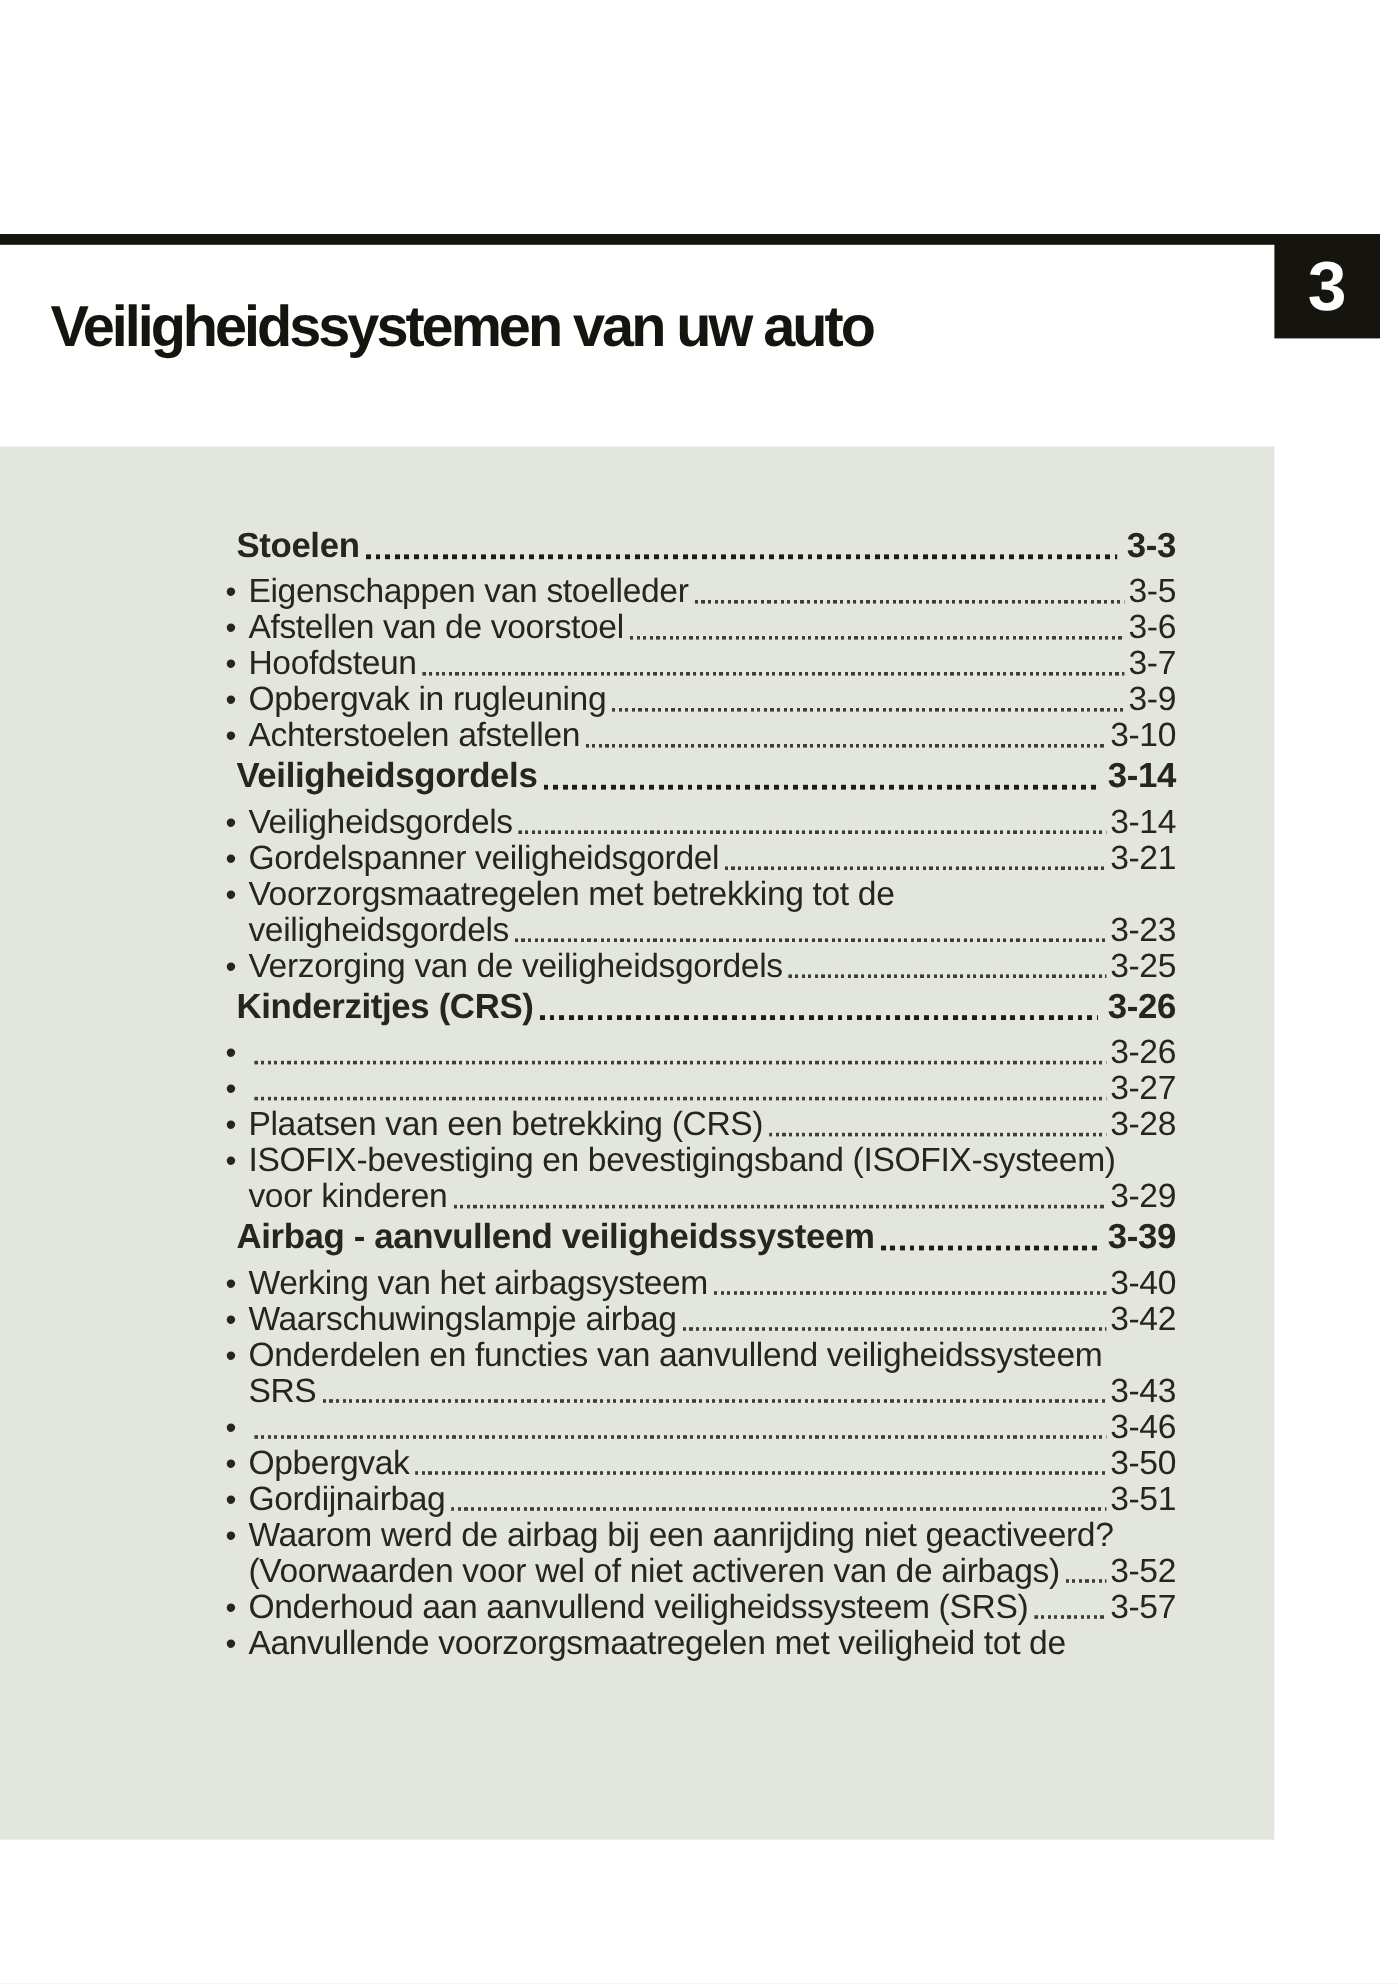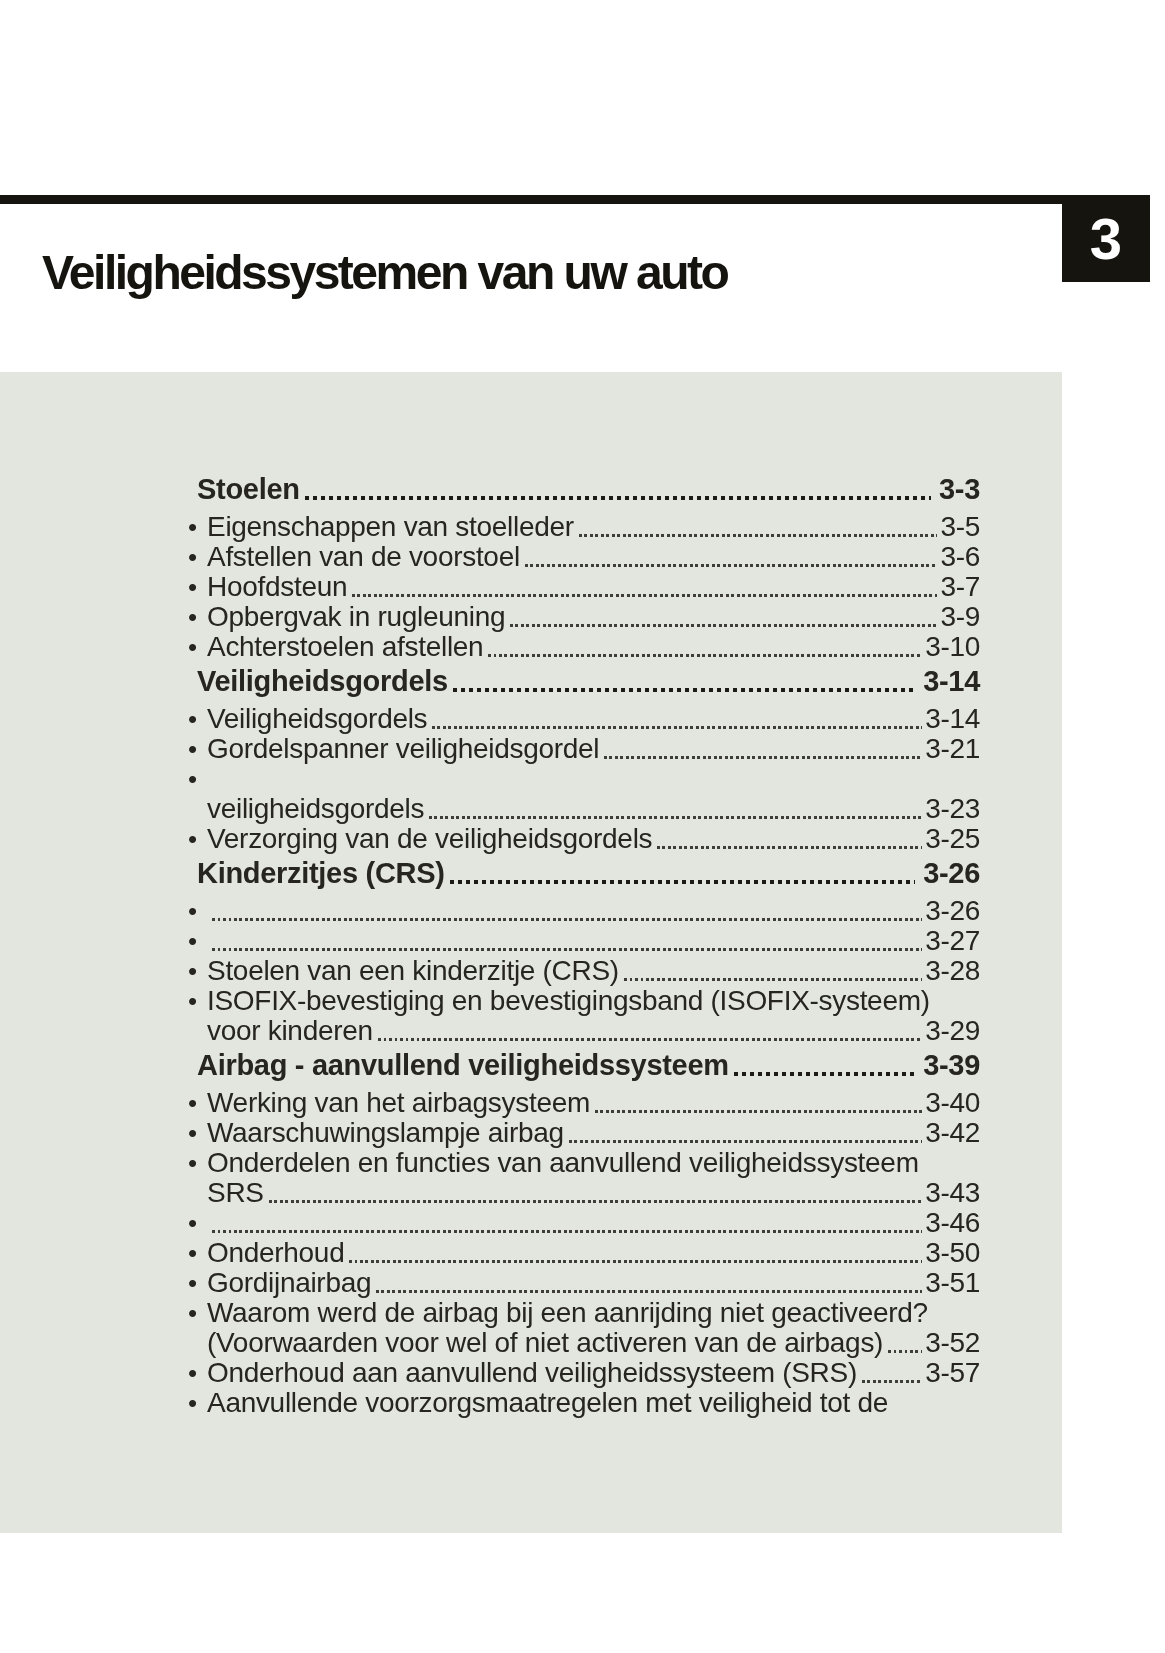--- a/index.html
+++ b/index.html
@@ -31,21 +31,21 @@
     display: flex; align-items: center; justify-content: center;
     font-size: 58px; font-weight: 700;
   }
 
   
   .toc-panel {
     position: absolute; left: 0; top: 372px;
     width: 1062px; height: 1161px;
     background: #e3e5df;
     box-sizing: border-box;
-    padding: 104px 82px 0 188px;
+    padding: 70px 82px 0 188px;
   }
 
   .line {
     display: flex; align-items: flex-end;
     height: 30px;
     font-size: 28px; letter-spacing: -0.3px;
     white-space: nowrap;
   }
   .entry.section { margin-top: 5px; margin-bottom: 7px; font-weight: 700; }
   .entry.section:first-child { margin-top: 0; }
@@ -144,20 +144,21 @@
       <div class="line">
         <span class="bullet">•</span>
         <span class="label">Gordelspanner veiligheidsgordel</span>
         <span class="leader"></span>
         <span class="pagenum">3-21</span>
       </div>
     </div>
     <div class="entry item">
       <div class="line">
         <span class="bullet">•</span>
+        <span class="label">Voorzorgsmaatregelen met betrekking tot de</span>
       </div>
       <div class="line cont">
         <span class="label">veiligheidsgordels</span>
         <span class="leader"></span>
         <span class="pagenum">3-23</span>
       </div>
     </div>
     <div class="entry item">
       <div class="line">
         <span class="bullet">•</span>
@@ -183,21 +184,21 @@
     <div class="entry item">
       <div class="line">
         <span class="bullet">•</span>
         <span class="leader"></span>
         <span class="pagenum">3-27</span>
       </div>
     </div>
     <div class="entry item">
       <div class="line">
         <span class="bullet">•</span>
-        <span class="label">Stoelen van een kinderzitje (CRS)</span>
+        <span class="label">Plaatsen van een betrekking (CRS)</span>
         <span class="leader"></span>
         <span class="pagenum">3-28</span>
       </div>
     </div>
     <div class="entry item">
       <div class="line">
         <span class="bullet">•</span>
         <span class="label">ISOFIX-bevestiging en bevestigingsband (ISOFIX-systeem)</span>
       </div>
       <div class="line cont">
@@ -243,21 +244,21 @@
     <div class="entry item">
       <div class="line">
         <span class="bullet">•</span>
         <span class="leader"></span>
         <span class="pagenum">3-46</span>
       </div>
     </div>
     <div class="entry item">
       <div class="line">
         <span class="bullet">•</span>
-        <span class="label">Onderhoud</span>
+        <span class="label">Opbergvak</span>
         <span class="leader"></span>
         <span class="pagenum">3-50</span>
       </div>
     </div>
     <div class="entry item">
       <div class="line">
         <span class="bullet">•</span>
         <span class="label">Gordijnairbag</span>
         <span class="leader"></span>
         <span class="pagenum">3-51</span>

